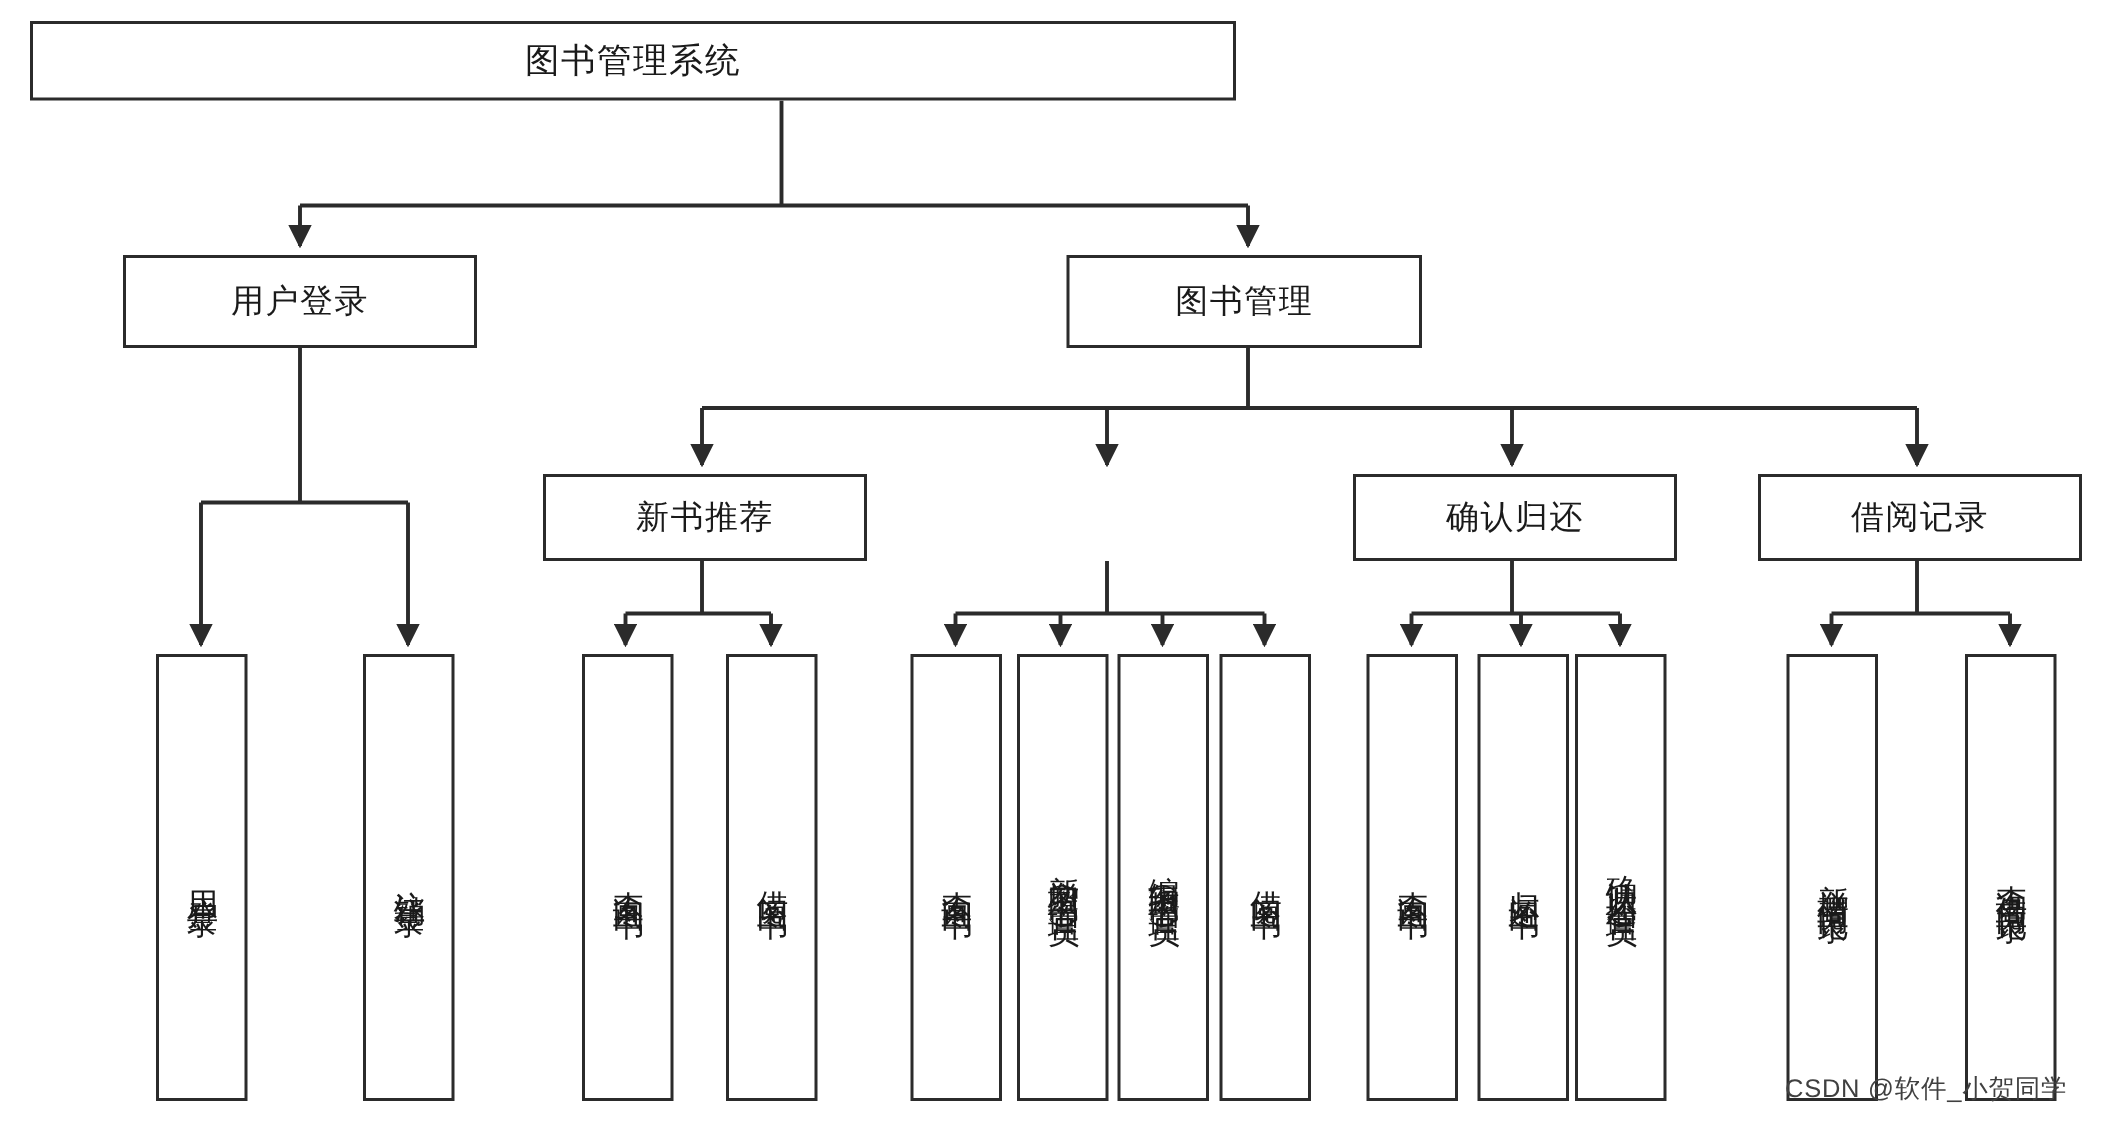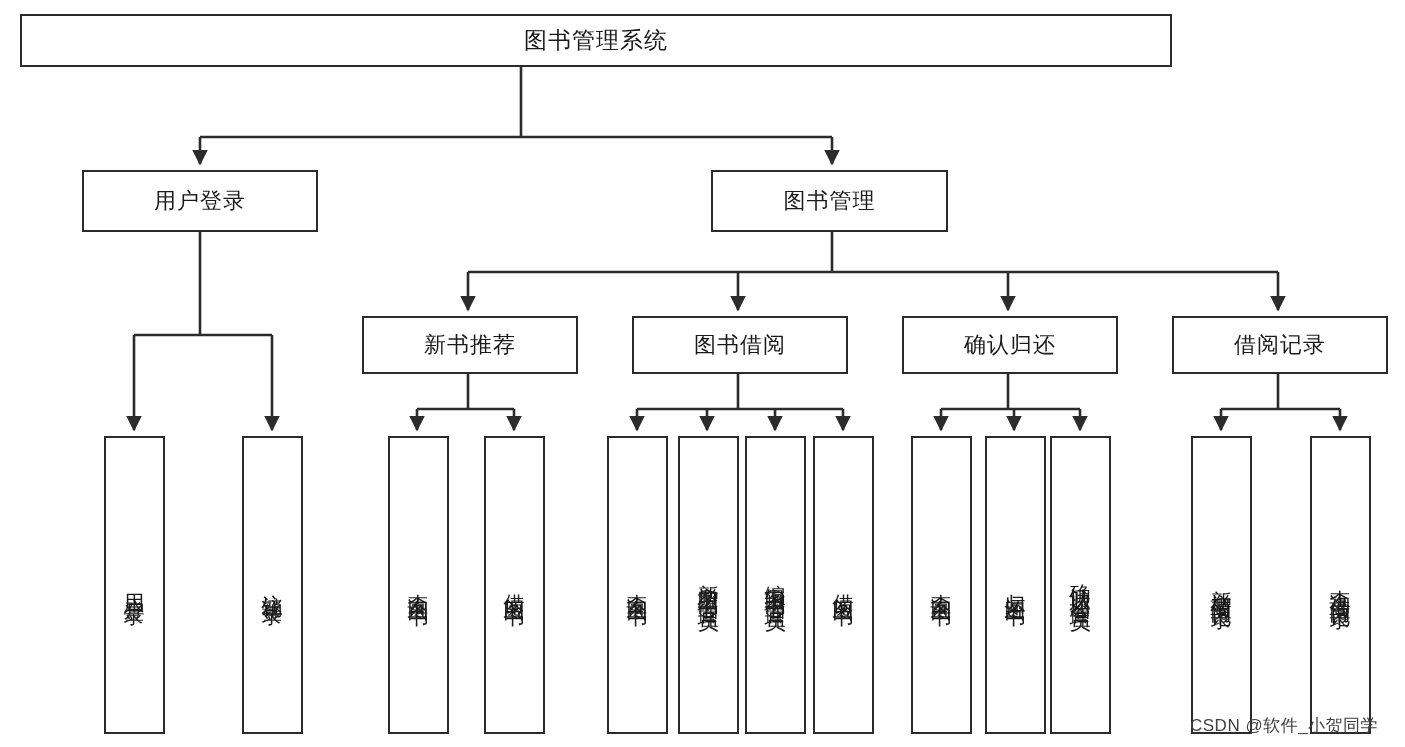--- a/index.html
+++ b/index.html
@@ -119,36 +119,33 @@
       <path d="M 1014 409 L 1014 430" marker-end="url(#arrow)"></path>
       <path d="M 1080 409 L 1080 430" marker-end="url(#arrow)"></path>
 
       <path d="M 1278 374 L 1278 409"></path>
       <path d="M 1221 409 L 1340 409"></path>
       <path d="M 1221 409 L 1221 430" marker-end="url(#arrow)"></path>
       <path d="M 1340 409 L 1340 430" marker-end="url(#arrow)"></path>
     </g>
   </svg>
 
-  <div class="node horiz root" style="left: 20px; top: 14px; width: 1152px; height: 53px;">
+  <div class="node horiz root" style="left: 20px; top: 14px; width: 804px; height: 53px;">
     <span class="label">图书管理系统</span>
   </div>
 
   <div class="node horiz" style="left: 82px; top: 170px; width: 236px; height: 62px;">
     <span class="label">用户登录</span>
   </div>
   <div class="node horiz" style="left: 362px; top: 316px; width: 216px; height: 58px;">
     <span class="label">新书推荐</span>
   </div>
 
   <div class="node horiz" style="left: 711px; top: 170px; width: 237px; height: 62px;">
     <span class="label">图书管理</span>
-  </div>
-  <div class="node horiz" style="left: 632px; top: 316px; width: 216px; height: 58px;">
-    <span class="label">图书借阅</span>
   </div>
   <div class="node horiz" style="left: 902px; top: 316px; width: 216px; height: 58px;">
     <span class="label">确认归还</span>
   </div>
   <div class="node horiz" style="left: 1172px; top: 316px; width: 216px; height: 58px;">
     <span class="label">借阅记录</span>
   </div>
 
   <div class="node vert" style="left: 104px; top: 436px; width: 61px; height: 298px;">
     <span class="label">用户登录</span>

